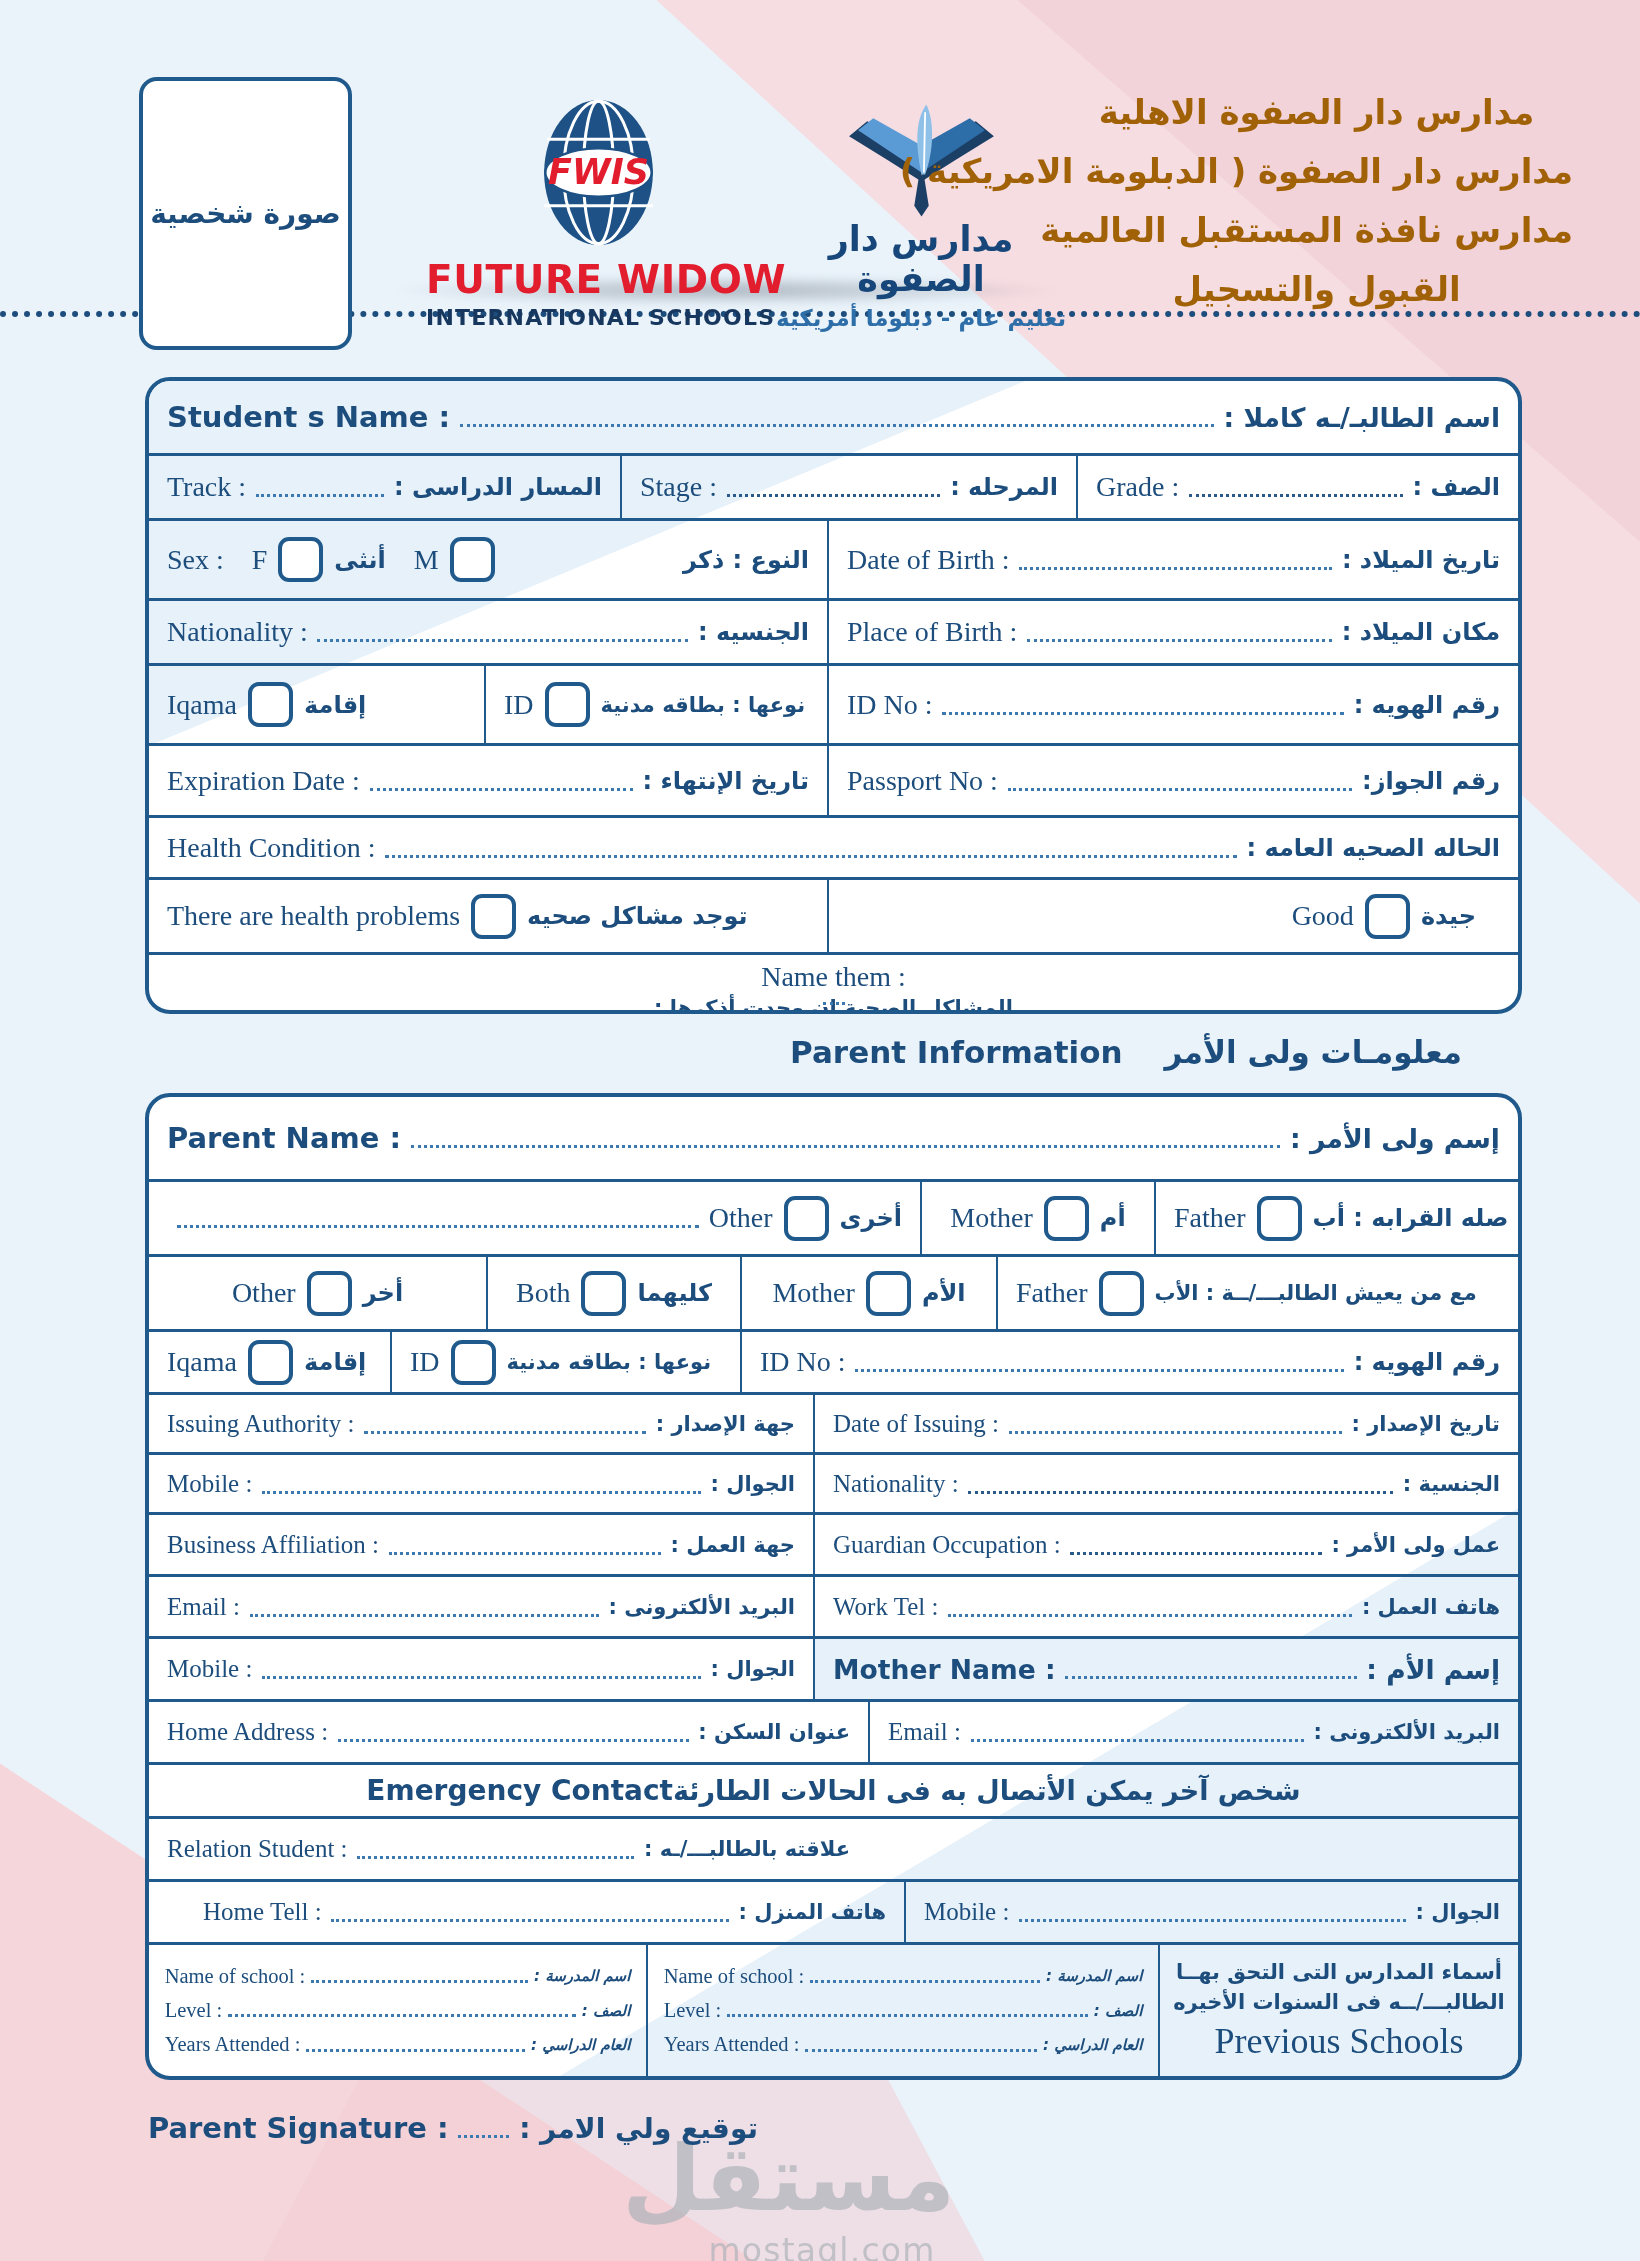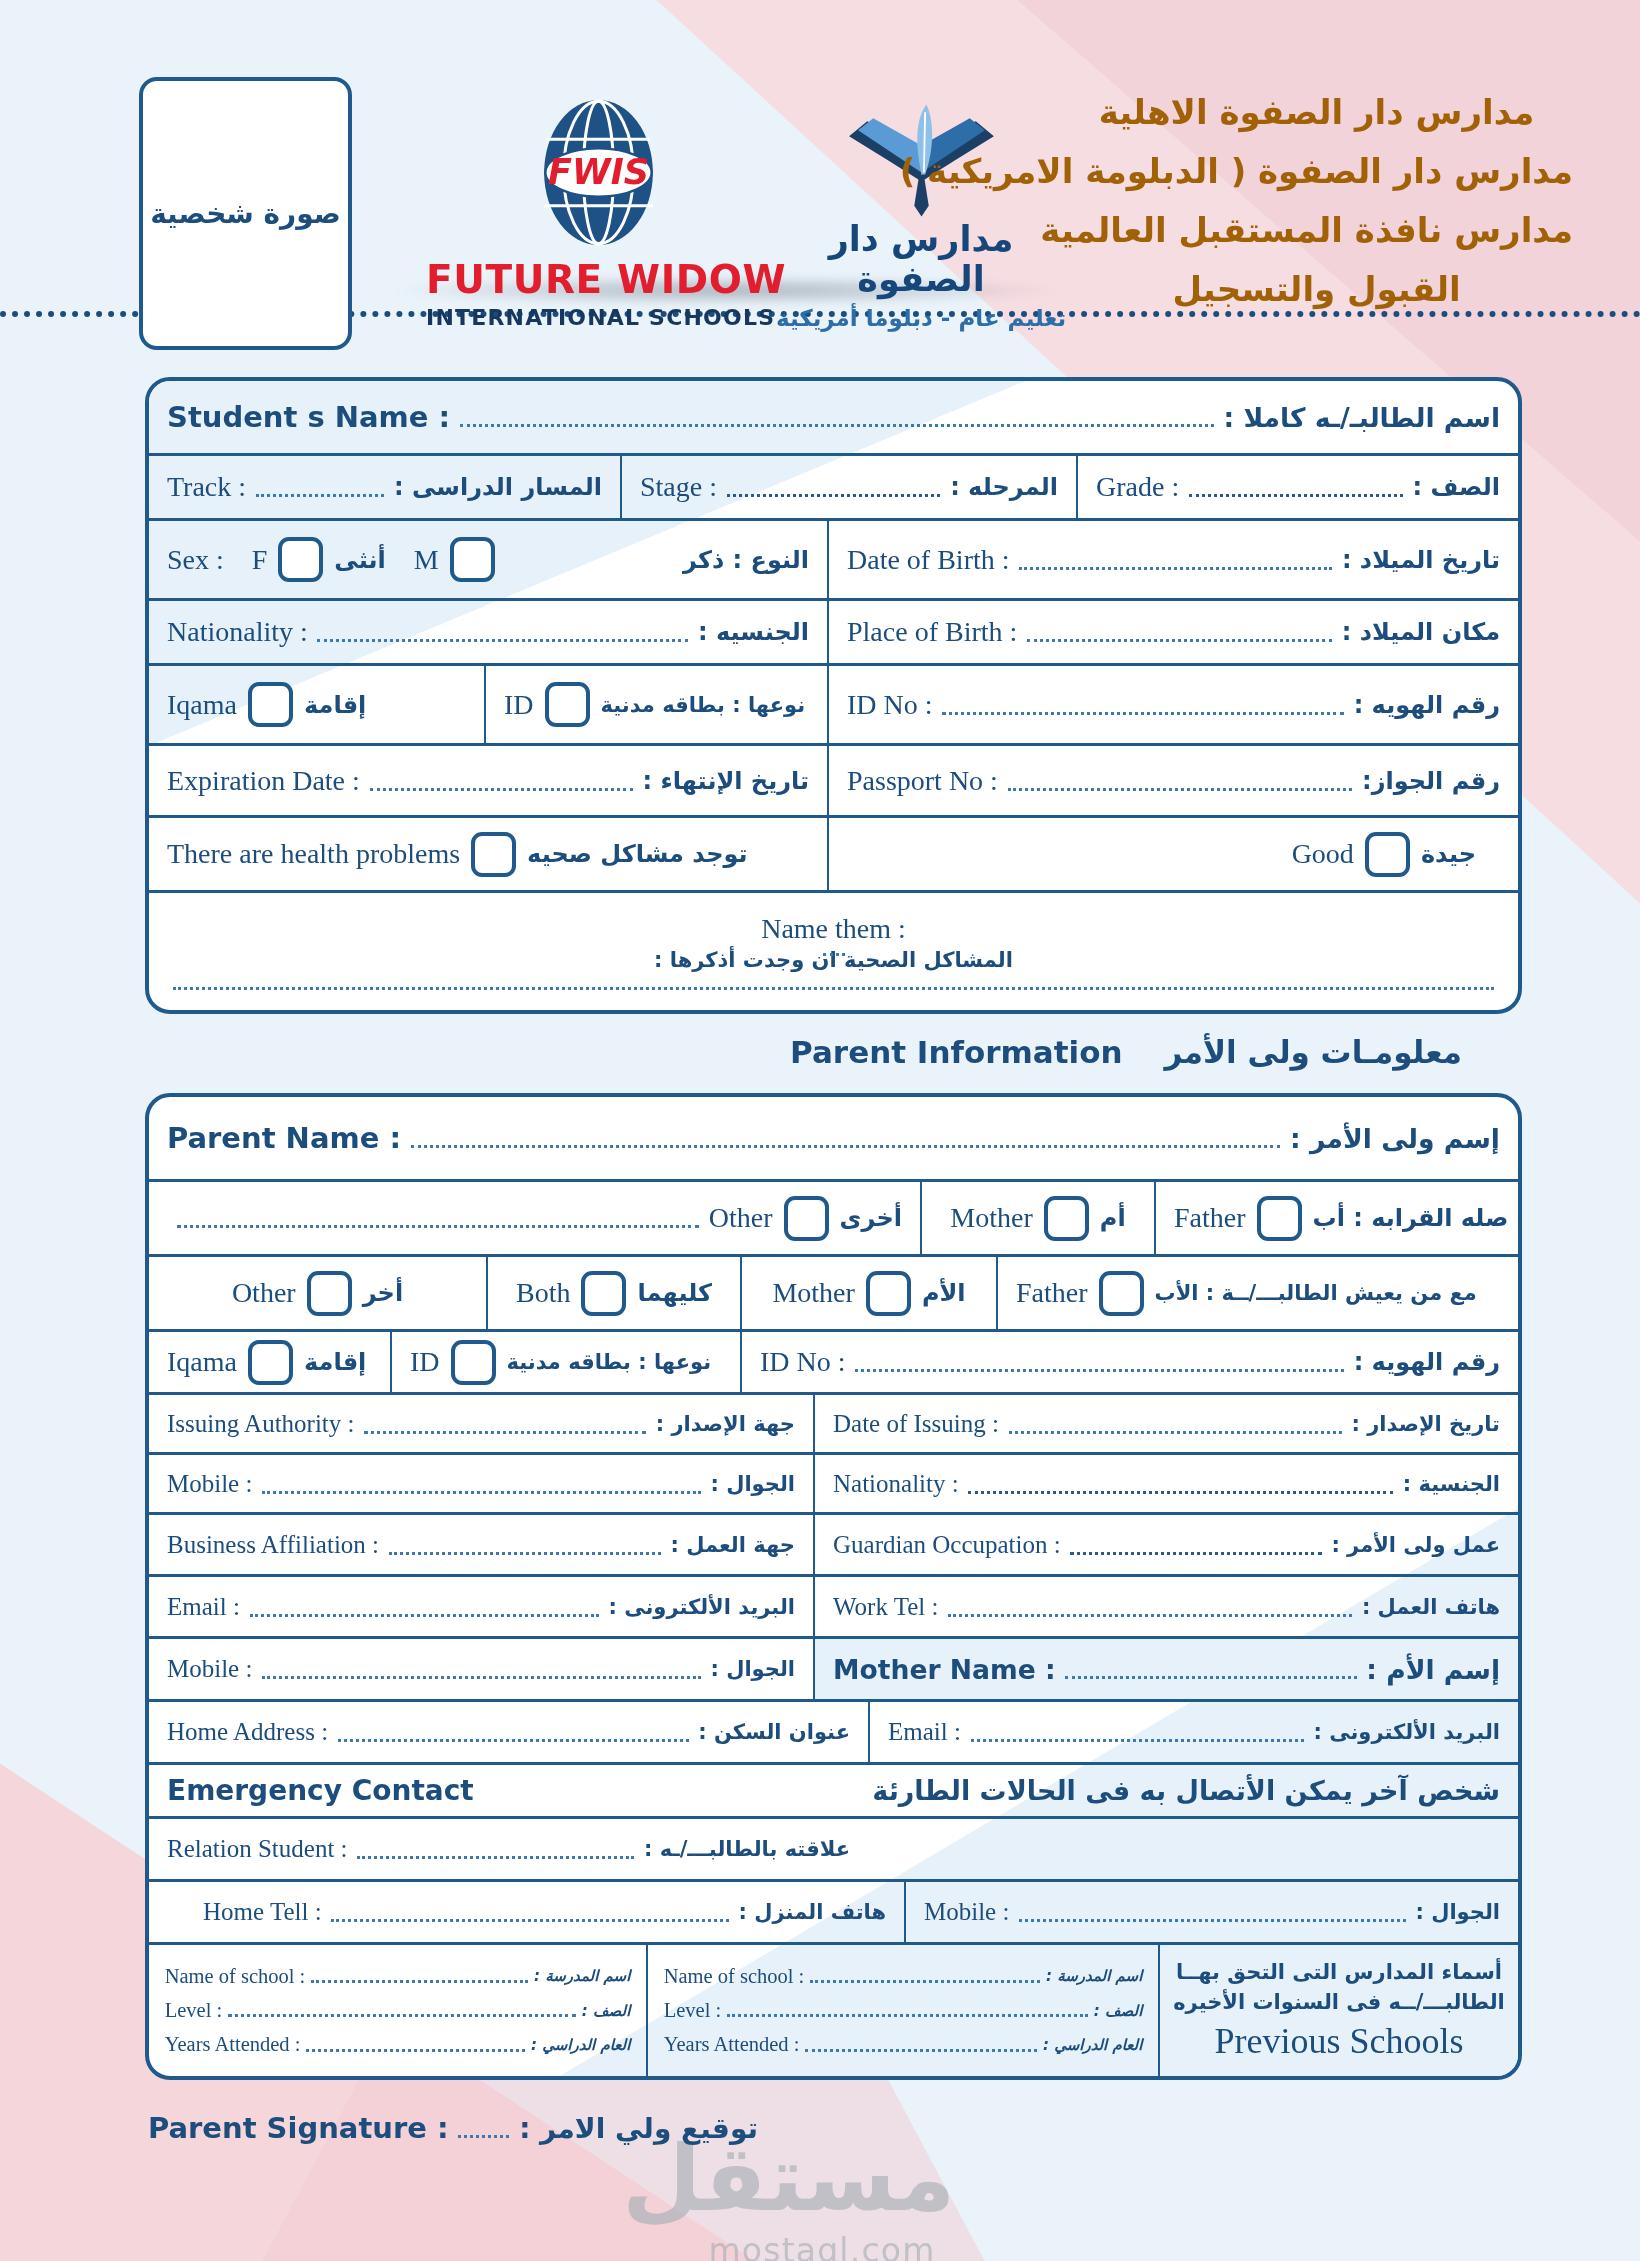--- a/index.html
+++ b/index.html
@@ -225,20 +225,27 @@
         <span class="dots"></span>
         <span class="ar">تاريخ الإنتهاء :</span>
       </div>
       <div class="cell grow">
         <span class="en">Passport No :</span>
         <span class="dots"></span>
         <span class="ar">رقم الجواز:</span>
       </div>
     </div>
 
+    <div class="row" style="height:62px;">
+      <div class="cell grow">
+        <span class="en">Health Condition :</span>
+        <span class="dots"></span>
+        <span class="ar">الحاله الصحيه العامه :</span>
+      </div>
+    </div>
 
     <div class="row" style="height:75px;">
       <div class="cell" style="width:678px;">
         <span class="en">There are health problems</span>
         <span class="cb"></span>
         <span class="ar">توجد مشاكل صحيه</span>
       </div>
       <div class="cell grow end" style="padding-right:42px;">
         <span class="en">Good</span>
         <span class="cb"></span>
@@ -404,21 +411,21 @@
         <span class="ar ar-s">عنوان السكن :</span>
       </div>
       <div class="cell grow">
         <span class="en en-s">Email :</span>
         <span class="dots"></span>
         <span class="ar ar-s">البريد الألكترونى :</span>
       </div>
     </div>
 
     <div class="row" style="height:54px;">
-      <div class="cell grow" style="justify-content:space-between;">
+      <div class="cell grow" style="justify-content:center;">
         <span class="hdr" style="font-size:28px;">Emergency Contact</span>
         <span class="ar" style="font-size:27px;">شخص آخر يمكن الأتصال به فى الحالات الطارئة</span>
       </div>
     </div>
 
     <div class="row" style="height:63px;">
       <div class="cell" style="width:719px;">
         <span class="en en-s">Relation Student :</span>
         <span class="dots"></span>
         <span class="ar ar-s">علاقته بالطالبـــ/ـه :</span>

